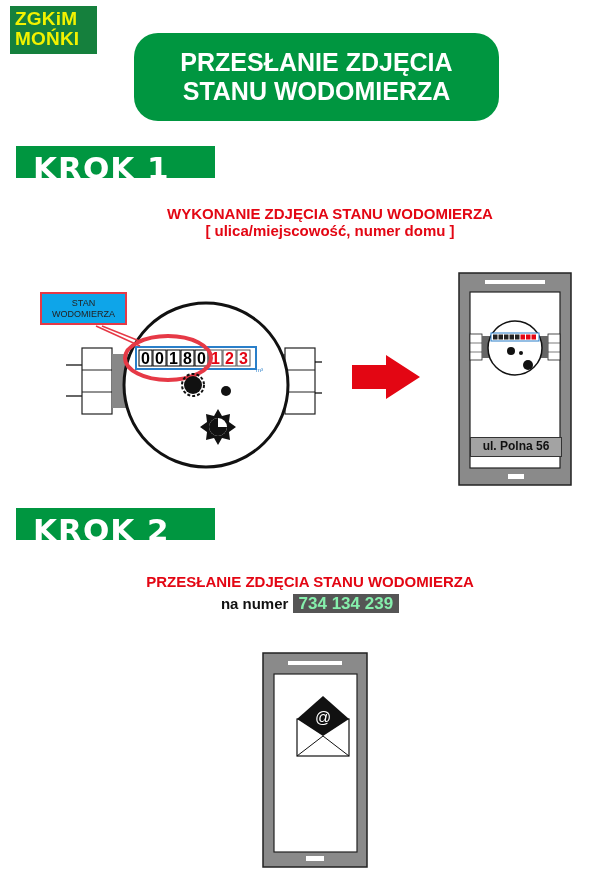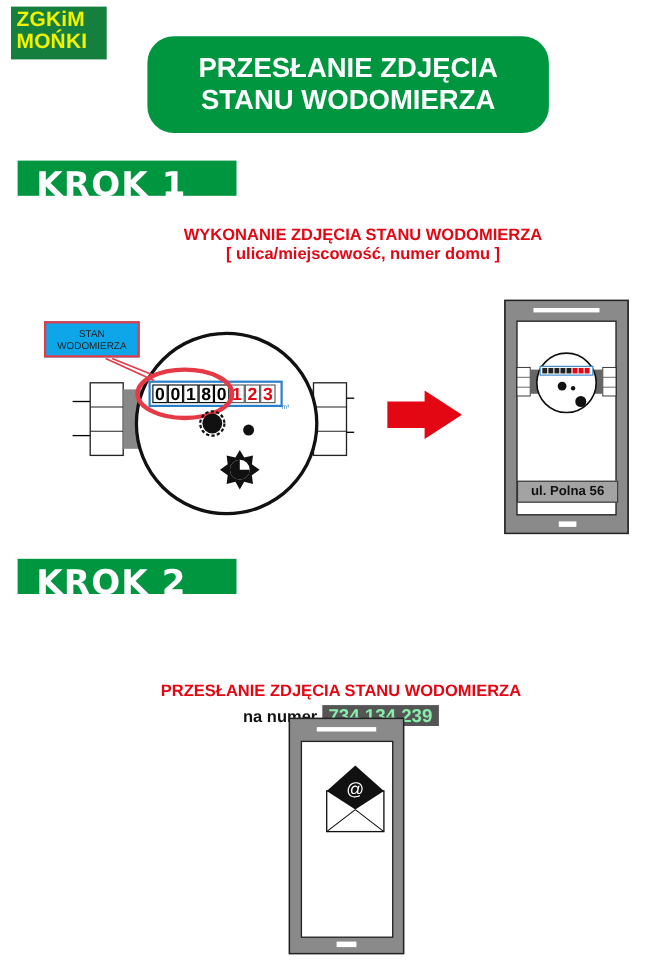--- a/index.html
+++ b/index.html
@@ -8,21 +8,21 @@
   .logo { left: 10px; top: 6px; width: 87px; height: 48px; background: #15803d; color: #f2f200; font-weight: bold; font-size: 19px; line-height: 20px; padding: 3px 0 0 5px; letter-spacing: 0.2px; }
   .logo span { display: block; }
   .title-box { left: 134px; top: 33px; width: 365px; height: 88px; background: #009640; color: #fff; font-weight: bold; font-size: 25px; line-height: 29px; text-align: center; padding-top: 15px; border-radius: 24px; }
   .title-box span { display: block; }
   .krok { left: 16px; width: 199px; height: 32px; background: #009640; color: #fff; font-weight: bold; font-size: 31px; line-height: 44px; padding-left: 17px; letter-spacing: 1px; font-family: "DejaVu Sans", sans-serif; }
   .krok1 { top: 146px; }
   .krok2 { top: 508px; }
   .red-lines { left: 60px; width: 540px; text-align: center; color: #e30613; font-weight: bold; font-size: 15px; line-height: 17px; }
   .red-lines span { display: block; }
   .step1-text { top: 205px; }
-  .step2-text { top: 571px; left: 40px; width: 540px; text-align: center; font-weight: bold; font-size: 15px; line-height: 22px; margin-top: 47px; }
+  .step2-text { top: 571px; left: 40px; width: 540px; text-align: center; font-weight: bold; font-size: 15px; line-height: 22px; }
   .step2-text .l1 { color: #e30613; display: block; }
   .step2-text .l2, .step2-text .l3 { color: #111; display: block; }
   .phone-num { background: #555; color: #86efac; padding: 0 6px; font-size: 17px; }
   .email-link { color: #1a1adb; text-decoration: underline; }
   .callout { left: 40px; top: 292px; width: 87px; height: 33px; border: 2px solid #e63946; background: #0ea5e9; font-size: 9px; font-weight: normal; text-align: center; line-height: 11px; padding-top: 4px; color: #222; }
   .callout span { display: block; }
   .addr-box { left: 470px; top: 437px; width: 92px; height: 20px; border: 1.5px solid #333; background: #a3a3a3; font-weight: bold; font-size: 12px; text-align: center; line-height: 17px; color: #111; }
 </style>
 </head>
 <body>

